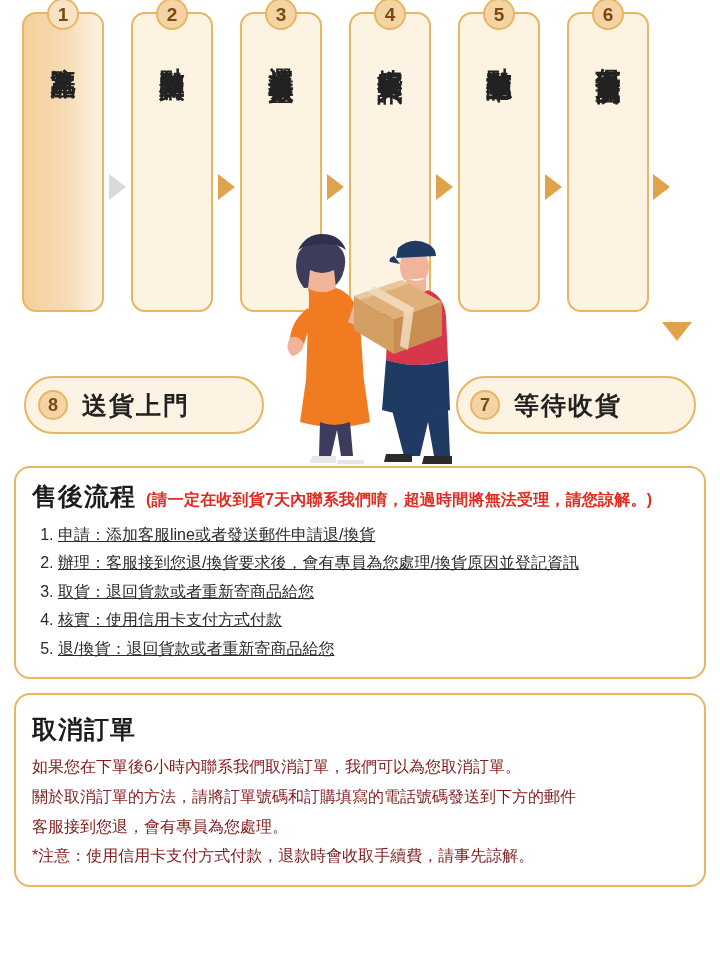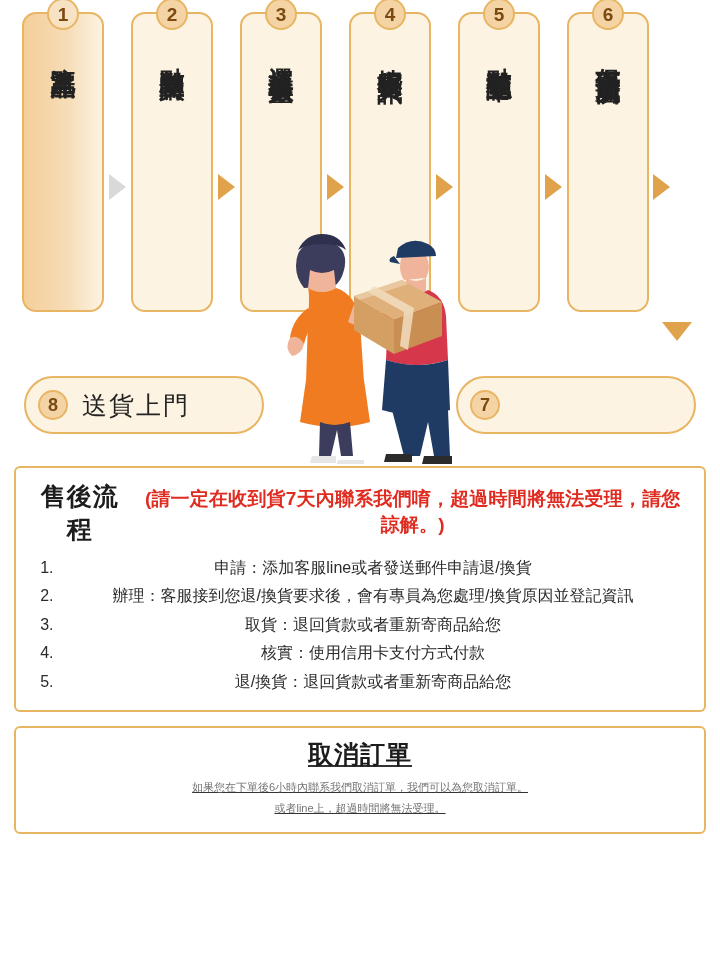--- a/index.html
+++ b/index.html
@@ -131,81 +131,80 @@
     font-size: 18px;
     font-weight: bold;
     line-height: 26px;
     text-align: center;
     box-sizing: border-box;
     margin-right: 14px;
     flex: 0 0 auto;
   }
   .pill-label {
     font-size: 25px;
-    font-weight: normal;
+    font-weight: bold;
     letter-spacing: 2px;
     color: #222222;
   }
   .courier {
     position: absolute;
     left: 258px;
     top: -172px;
     width: 200px;
     height: 260px;
   }
 
   
   .panel {
     margin: 0 14px 14px 14px;
     border: 2px solid #e8b563;
-    border-radius: 6px;
+    border-radius: 16px;
     background: #ffffff;
     box-sizing: border-box;
     padding: 12px 16px 14px 16px;
-    text-align: center;
   }
   .panel-head {
     display: flex;
     align-items: baseline;
     gap: 10px;
     margin-bottom: 8px;
   }
   .panel-title {
     font-size: 25px;
     font-weight: bold;
     color: #1c1c1c;
     letter-spacing: 1px;
   }
   .panel-note {
-    font-size: 19px;
+    font-size: 16px;
     color: #e02b20;
     font-weight: bold;
     letter-spacing: 0.2px;
   }
   ol.steps-list {
     margin: 4px 0 0 0;
     padding-left: 26px;
   }
   ol.steps-list li {
     font-size: 16px;
     line-height: 1.78;
     color: #2b2b2b;
+    text-decoration: underline;
   }
   .panel.cancel {
-    padding-top: 10px;
-    text-decoration: underline;
+    padding-top: 18px;
   }
   .panel.cancel .panel-title {
     display: block;
     margin-bottom: 6px;
   }
   .cancel-line {
-    font-size: 11px;
+    font-size: 16px;
     line-height: 1.85;
-    color: #737373;
+    color: #7f1d1d;
   }
 </style>
 </head>
 <body>
 
 <div class="flow">
   <div class="steps">
 
     <div class="step first">
       <div class="step-num">1</div>
@@ -255,20 +254,21 @@
 
 <div class="delivery-row">
 
   <div class="pill left">
     <div class="pill-num">8</div>
     <div class="pill-label">送貨上門</div>
   </div>
 
   <div class="pill right">
     <div class="pill-num">7</div>
+    <div class="pill-label">等待收貨</div>
   </div>
 
   <svg class="courier" viewBox="0 0 200 260">
 
     <path d="M44 44 q18 -14 36 -2 q10 8 6 24 q-3 12 -10 16 l-30 2 q-8 -10 -8 -22 q0 -12 6 -18z" fill="#3c3c5c"></path>
     <path d="M52 66 q12 6 24 0 l2 18 q-14 8 -28 0z" fill="#f0b49a"></path>
     <path d="M40 46 q8 -16 24 -16 q18 0 24 16 q-6 -6 -24 -6 q-16 0 -24 6z" fill="#2f2f4e"></path>
     <path d="M50 84 q14 8 28 0 q20 6 24 34 l4 60 q-30 10 -58 0 l2 -62 q2 -26 0 -32z" fill="#f07b21"></path>
     <path d="M48 176 q28 10 58 0 l6 42 q-34 10 -70 0z" fill="#f07b21"></path>
     <path d="M62 218 q14 6 30 0 l3 34 h-12 l-4 -26 -6 26 h-12z" fill="#3c3c5c"></path>
@@ -308,14 +308,16 @@
     <li>辦理：客服接到您退/換貨要求後，會有專員為您處理/換貨原因並登記資訊</li>
     <li>取貨：退回貨款或者重新寄商品給您</li>
     <li>核實：使用信用卡支付方式付款</li>
     <li>退/換貨：退回貨款或者重新寄商品給您</li>
   </ol>
 </div>
 
 <div class="panel cancel">
   <div class="panel-title">取消訂單</div>
   <div class="cancel-line">如果您在下單後6小時內聯系我們取消訂單，我們可以為您取消訂單。</div>
-  <div class="cancel-line">或者line上，超過時間將無法受理。</div>
+  <div class="cancel-line">關於取消訂單的方法，請將訂單號碼和訂購填寫的電話號碼發送到下方的郵件</div>
+  <div class="cancel-line">客服接到您退，會有專員為您處理。</div>
+  <div class="cancel-line">*注意：使用信用卡支付方式付款，退款時會收取手續費，請事先諒解。</div>
 </div>
 
 </body></html>

